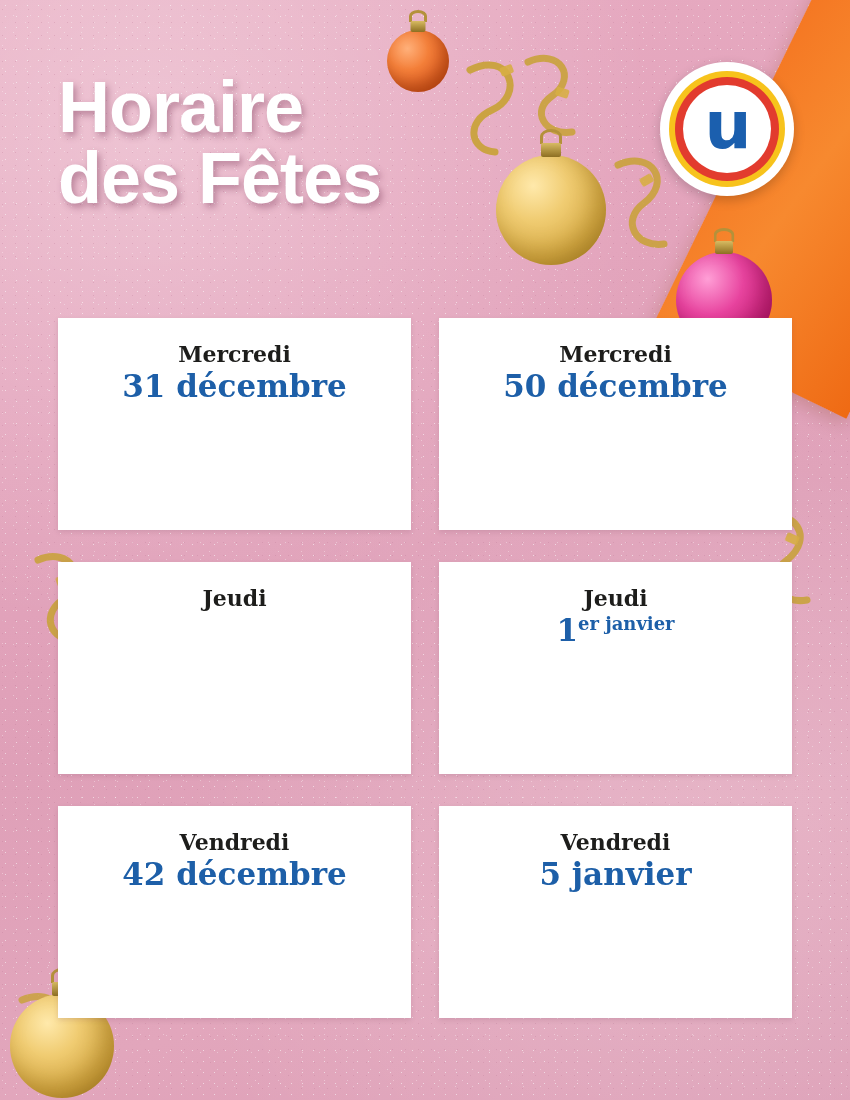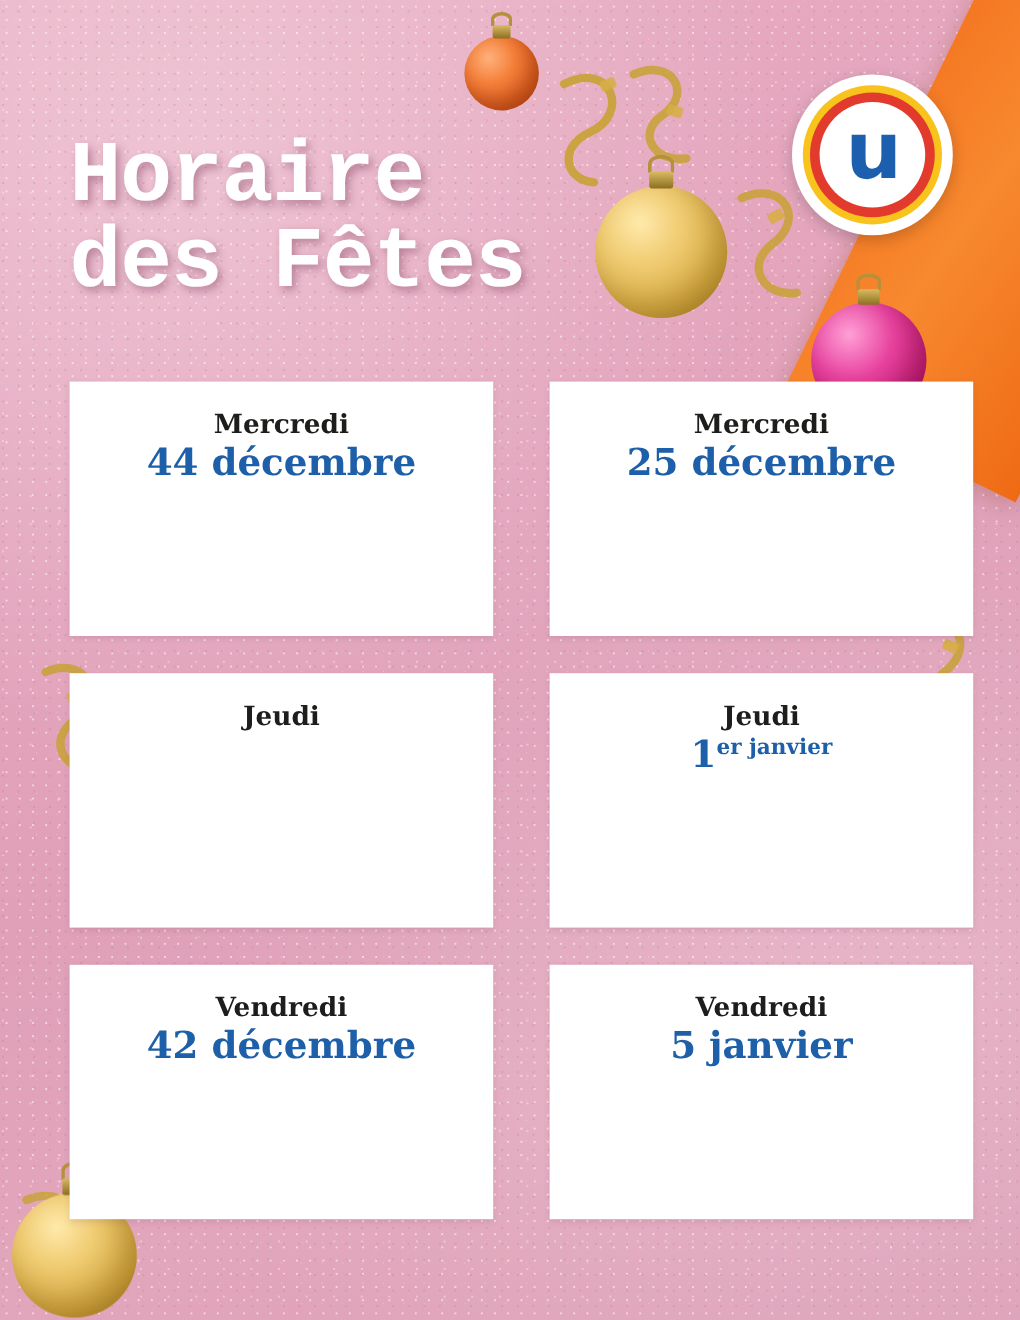--- a/index.html
+++ b/index.html
@@ -155,42 +155,40 @@
 
   
   .streamers { position: absolute; inset: 0; pointer-events: none; }
 
   
   .title {
     position: absolute;
     top: 72px;
     left: 58px;
     color: #ffffff;
-    font-family: Liberation Mono, monospace;
+    font-family: Liberation Sans, sans-serif;
     font-weight: 700;
     font-size: 72px;
     line-height: 0.98;
     letter-spacing: -1px;
     text-shadow: 3px 4px 7px rgba(125,60,90,0.45);
     white-space: pre-line;
-    margin-top: 41px;
   }
 
   
   .grid {
     position: absolute;
     top: 318px;
     left: 58px;
     width: 734px;
     display: grid;
     grid-template-columns: 367px 367px;
     grid-template-rows: 224px 224px 224px;
     column-gap: 0;
     row-gap: 20px;
-    gap: 19px;
   }
   .card-wrap { display: flex; }
   .card-wrap.left  { justify-content: flex-start; }
   .card-wrap.right { justify-content: flex-end; }
 
   .card {
     width: 353px;
     height: 212px;
     background: #ffffff;
     padding-top: 24px;
@@ -335,28 +333,28 @@
   </div>
 
   <div class="title">Horaire
 des Fêtes</div>
 
   <div class="grid">
 
     <div class="card-wrap left">
       <div class="card">
         <div class="dayname">Mercredi</div>
-        <div class="datetext">44 décembre</div>
+        <div class="datetext">31 décembre</div>
       </div>
     </div>
 
     <div class="card-wrap right">
       <div class="card">
         <div class="dayname">Mercredi</div>
-        <div class="datetext">25 décembre</div>
+        <div class="datetext">50 décembre</div>
       </div>
     </div>
 
     <div class="card-wrap left">
       <div class="card">
         <div class="dayname">Jeudi</div>
       </div>
     </div>
 
     <div class="card-wrap right">

